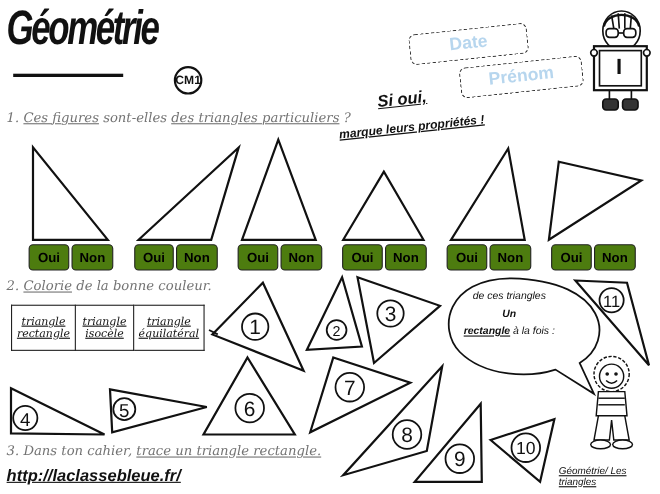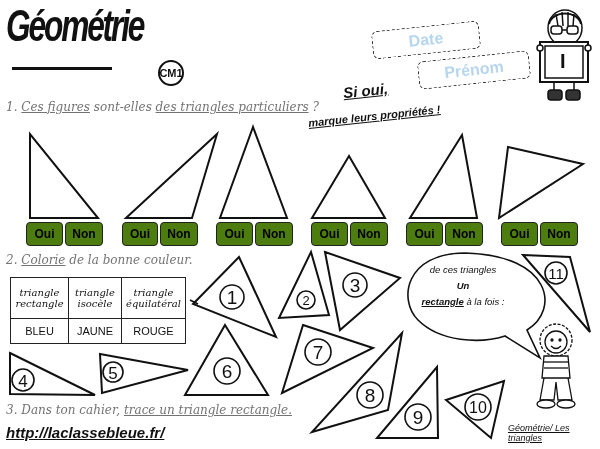--- a/index.html
+++ b/index.html
@@ -10,21 +10,21 @@
   .title-underline { left:12px; top:67px; width:100px; height:3px; background:#111; }
   .badge { left:110px; top:60px; width:26px; height:26px; border:2px solid #111; border-radius:50%; font-size:11px; font-weight:bold; display:flex; align-items:center; justify-content:center; box-sizing:border-box;margin-left:48px; }
   .namebox { border:1.5px dashed #333; border-radius:6px; box-sizing:border-box; color:#b7d6ee; font-weight:bold; font-size:16px; display:flex; align-items:center; justify-content:center; }
   .q { font-family:"DejaVu Serif", serif; font-size:12px; font-style:italic; color:#737373; white-space:nowrap; }
   .q u { text-decoration-thickness:1px; }
   .sioui { font-family:"Liberation Sans", sans-serif; font-style:italic; font-weight:bold; font-size:15px; transform:rotate(-6deg); }
   .marque { font-family:"Liberation Sans", sans-serif; font-style:italic; font-size:11px; font-weight:bold; transform:rotate(-6deg); white-space:nowrap; }
   .btn { position:absolute; height:24px; border:1.5px solid #222; border-radius:4px; box-sizing:border-box; font-size:12px; font-weight:bold; display:flex; align-items:center; justify-content:center; background:#4d7c0f; cursor:pointer; }
   table.colors { position:absolute; left:10px; top:277px; border-collapse:collapse; width:176px; }
   table.colors td { border:1.5px solid #222; text-align:center; padding:0; font-size:10px; }
-  table.colors td.h { height:40px; font-family:"DejaVu Serif", serif; font-style:italic; font-size:10px; line-height:1.15; }
+  table.colors td.h { height:40px; font-family:"DejaVu Serif", serif; font-style:italic; font-size:10px; text-decoration:underline; line-height:1.15; }
   table.colors td.c { height:24px; font-size:11px; }
   .bubble-text { left:404px; top:262px; width:118px; text-align:center; font-style:italic; font-size:9.5px; line-height:16px; font-weight:normal; }
   .bubble-text b { font-weight:bold; }
   .footer-left { left:6px; top:424px; font-size:15px; font-style:italic; font-weight:bold; text-decoration:underline; }
   .footer-right { left:508px; top:423px; font-size:9px; font-style:italic; text-decoration:underline; }
 </style>
 </head>
 <body>
 
 <svg id="art" viewBox="0 0 600 449">
@@ -160,25 +160,20 @@
     <td class="h" style="width:57px;">
       <span>triangle</span><br><span>rectangle</span>
     </td>
     <td class="h" style="width:52px;">
       <span>triangle</span><br><span>isocèle</span>
     </td>
     <td class="h">
       <span>triangle</span><br><span>équilatéral</span>
     </td>
   </tr>
-  <tr>
-    <td class="c">BLEU</td>
-    <td class="c">JAUNE</td>
-    <td class="c">ROUGE</td>
-  </tr>
 </tbody>
   </table>
 
 <div class="abs bubble-text">
   <div>de ces triangles</div>
   <div><b>Un</b></div>
   <div><b><u>rectangle</u></b><span> à la fois :</span></div>
 </div>
 
 <div class="abs q" style="left:6px; top:403px;">

